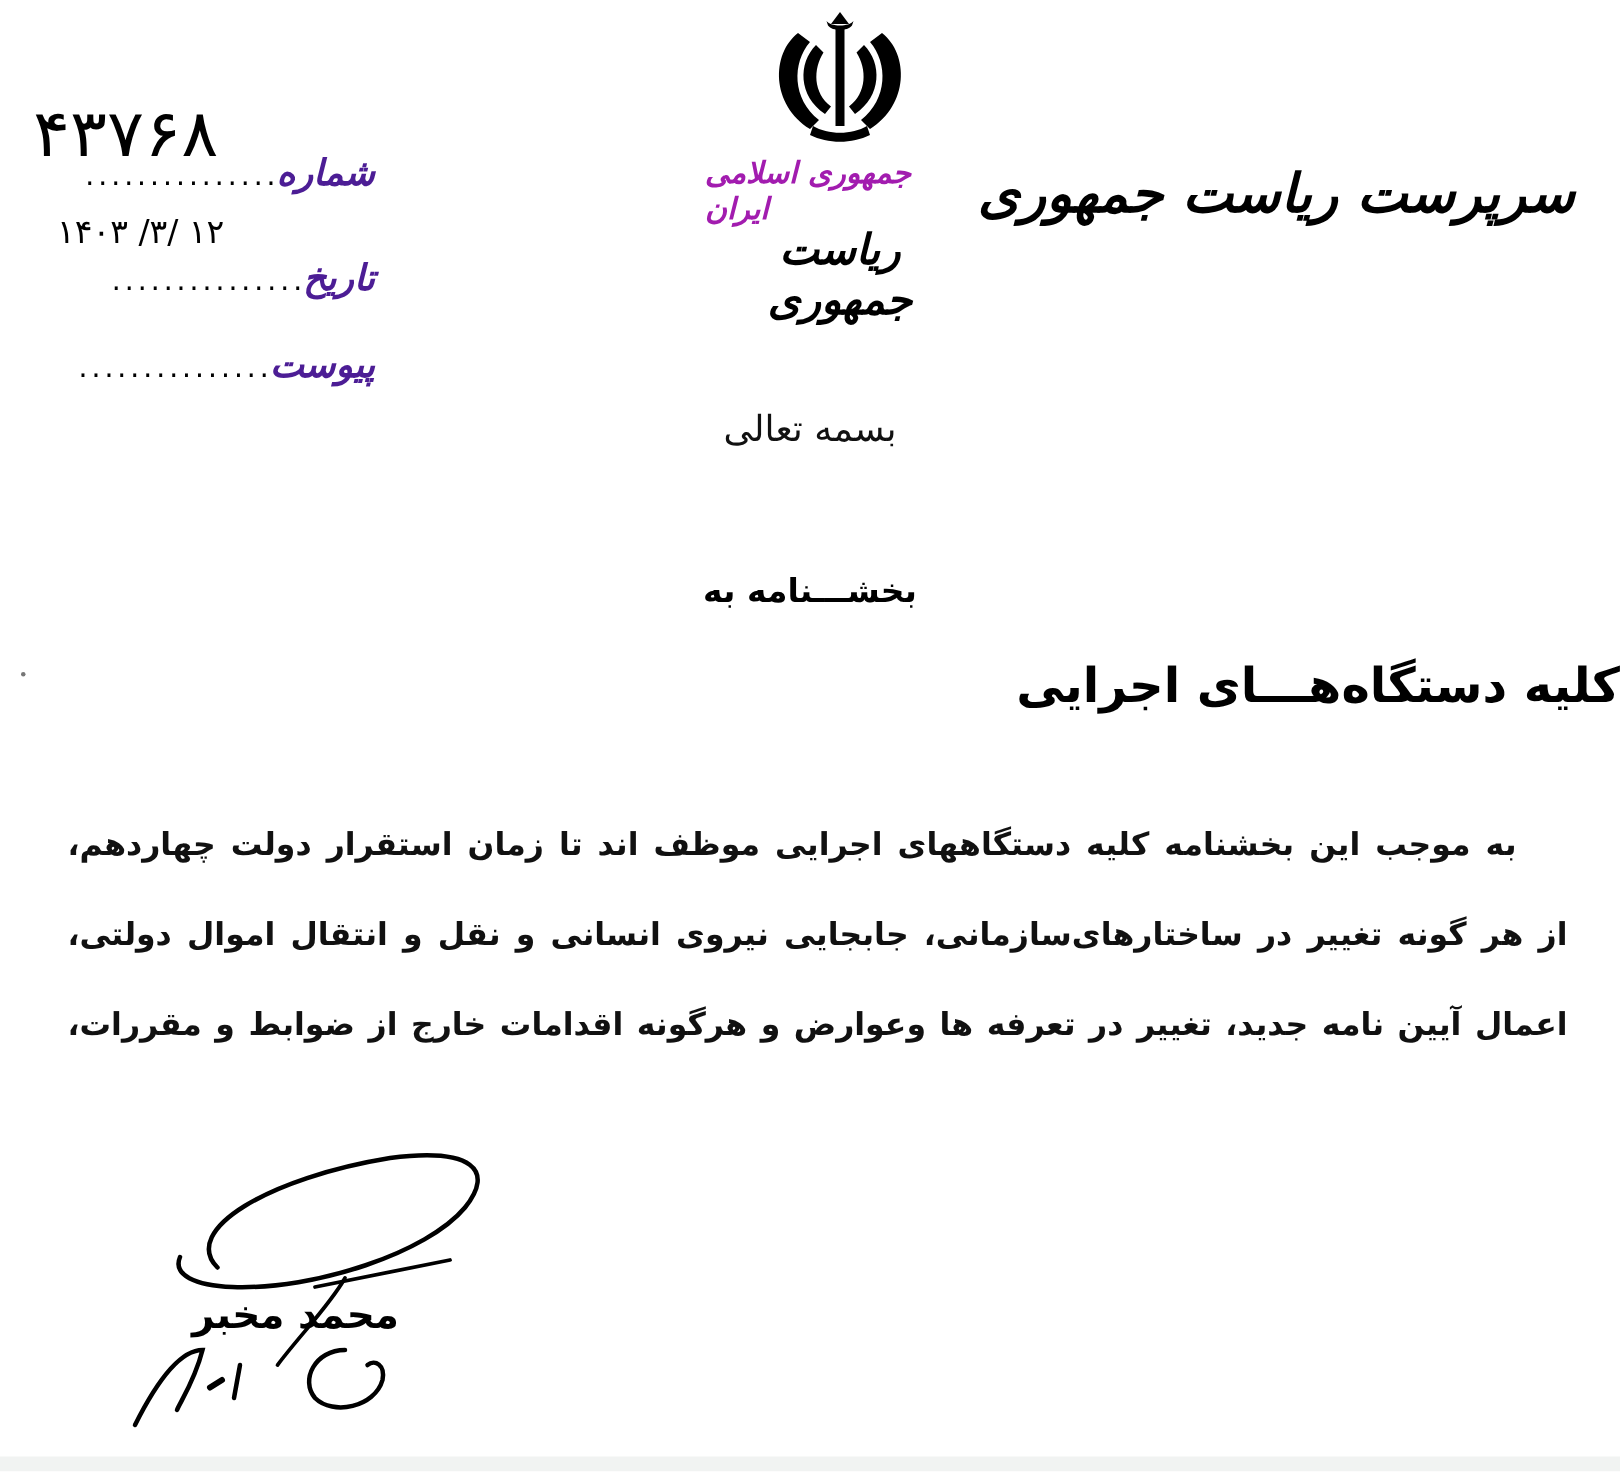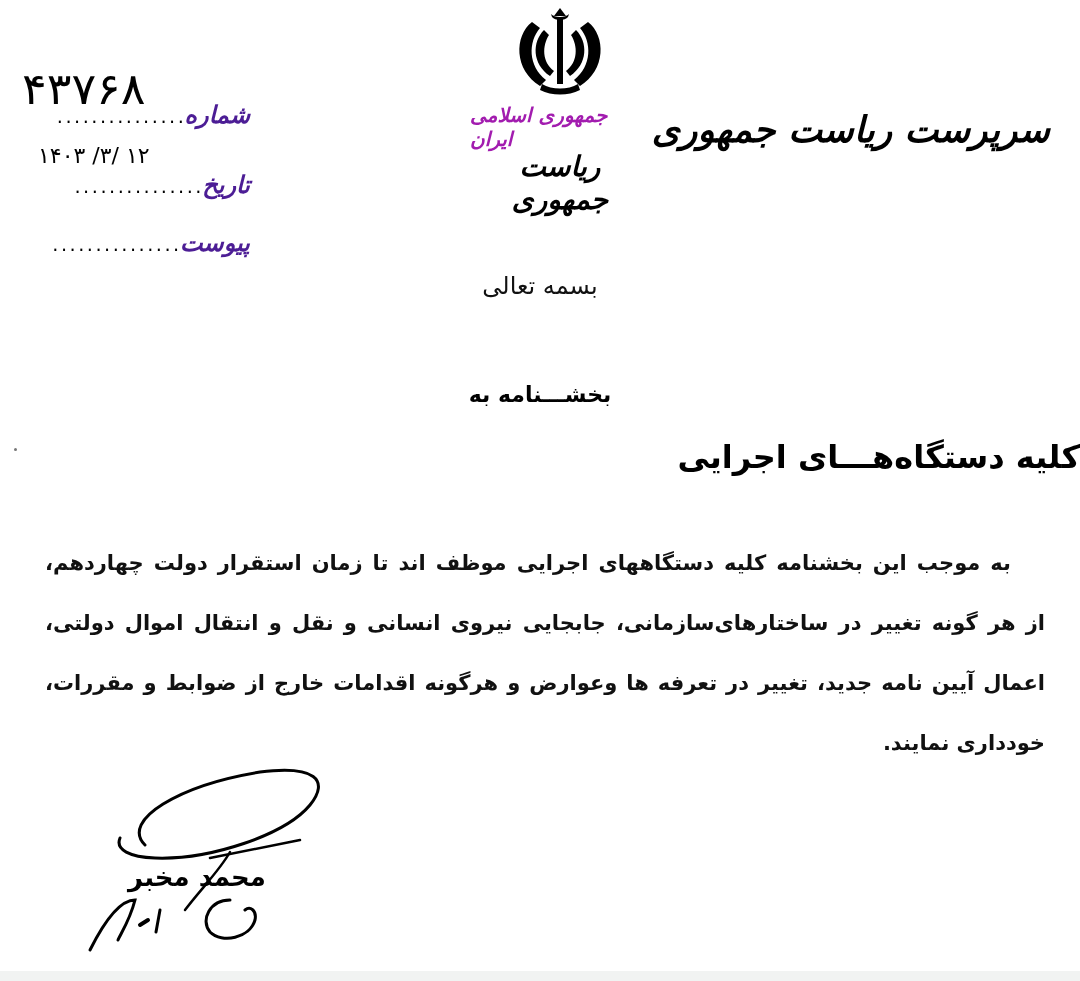--- a/index.html
+++ b/index.html
@@ -269,21 +269,20 @@
 
   <div class="invocation">بسمه تعالی</div>
 
   <div class="circular-title">بخشـــنامه به</div>
   <div class="circular-subtitle">کلیه دستگاه‌هـــای اجرایی</div>
 
   <div class="body-text">
     <div class="body-line first">به موجب این بخشنامه کلیه دستگاههای اجرایی موظف اند تا زمان استقرار دولت چهاردهم،</div>
     <div class="body-line">از هر گونه تغییر در ساختارهای‌سازمانی، جابجایی نیروی انسانی و نقل و انتقال اموال دولتی،</div>
     <div class="body-line">اعمال آیین نامه جدید، تغییر در تعرفه ها وعوارض و هرگونه اقدامات خارج از ضوابط و مقررات،</div>
-    <div class="body-line last">خودداری نمایند.</div>
   </div>
 
   <svg class="signature" viewBox="0 0 300 221">
 
     <path d="M85 85 C60 60 120 25 200 12 C255 5 270 20 250 45 C225 75 150 100 95 98 C70 97 55 90 60 78" fill="none" stroke="#000" stroke-width="3" stroke-linecap="round"></path>
 
     <path d="M150 98 C180 92 210 86 240 80" fill="none" stroke="#000" stroke-width="2.5" stroke-linecap="round"></path>
     <path d="M170 92 C160 110 140 130 125 150" fill="none" stroke="#000" stroke-width="2.5" stroke-linecap="round"></path>
 
     <path d="M30 190 C45 160 60 140 75 140 C70 160 60 175 58 180" fill="none" stroke="#000" stroke-width="3" stroke-linecap="round"></path>

